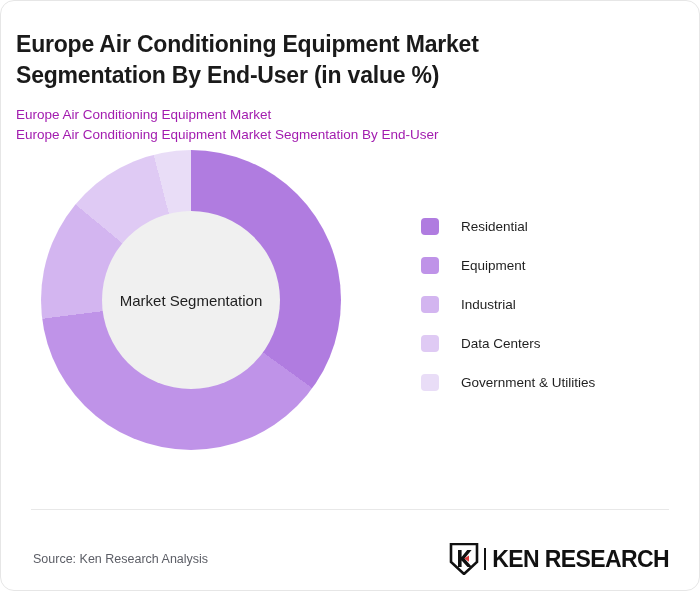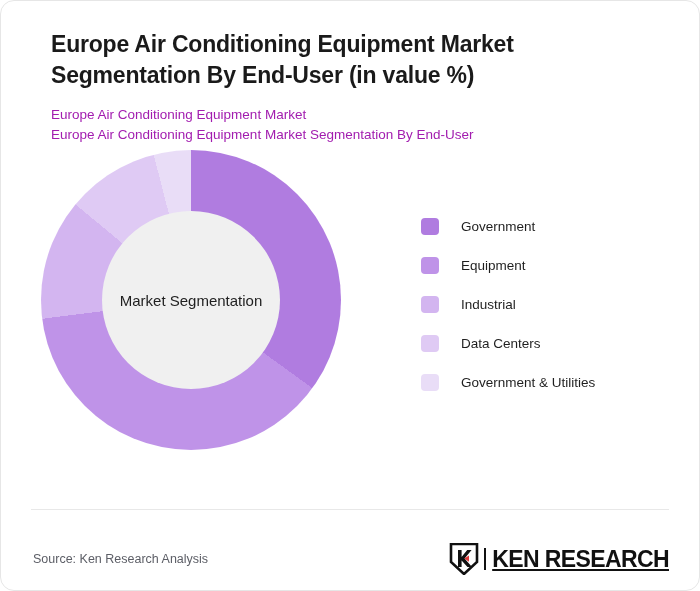--- a/index.html
+++ b/index.html
@@ -20,21 +20,21 @@
     width: 700px;
     height: 591px;
     background: #ffffff;
     border: 1px solid #e6e6e6;
     border-radius: 14px;
     overflow: hidden;
   }
 
   
   .header {
-    padding: 28px 32px 0 50px;
+    padding: 28px 32px 0 15px;
   }
   .chart-title {
     margin: 0;
     font-size: 23px;
     line-height: 31px;
     font-weight: bold;
     color: #1a1a1a;
     letter-spacing: -0.2px;
     max-width: 540px;
   }
@@ -147,21 +147,20 @@
     height: 22px;
     background: #111111;
     margin: 0 6px 0 5px;
   }
   .logo-text {
     font-size: 23px;
     font-weight: bold;
     color: #111111;
     letter-spacing: -0.6px;
     font-family: "Liberation Sans", sans-serif;
-    text-decoration: underline;
   }
 </style>
 </head>
 <body>
 
 <div class="card">
 
   <div class="header">
     <h1 class="chart-title">Europe Air Conditioning Equipment Market Segmentation By End-User (in value %)</h1>
     <div class="subtitles">
@@ -175,21 +174,21 @@
     <div class="donut-wrap">
       <div class="donut" id="donut-ring" style="background: conic-gradient(rgb(176, 124, 224) 0deg, rgb(176, 124, 224) 126deg, rgb(191, 147, 232) 126deg, rgb(191, 147, 232) 262.8deg, rgb(211, 181, 240) 262.8deg, rgb(211, 181, 240) 309.6deg, rgb(223, 202, 244) 309.6deg, rgb(223, 202, 244) 345.6deg, rgb(233, 221, 247) 345.6deg, rgb(233, 221, 247) 360deg);"></div>
       <div class="donut-hole">
         <span class="donut-center-label">Market Segmentation</span>
       </div>
     </div>
 
     <div class="legend" id="legend">
         <div class="legend-item">
           <span class="legend-swatch" style="background: rgb(176, 124, 224);"></span>
-          <span class="legend-label">Government</span>
+          <span class="legend-label">Residential</span>
         </div>
         <div class="legend-item">
           <span class="legend-swatch" style="background: rgb(191, 147, 232);"></span>
           <span class="legend-label">Equipment</span>
         </div>
         <div class="legend-item">
           <span class="legend-swatch" style="background: rgb(211, 181, 240);"></span>
           <span class="legend-label">Industrial</span>
         </div>
         <div class="legend-item">

